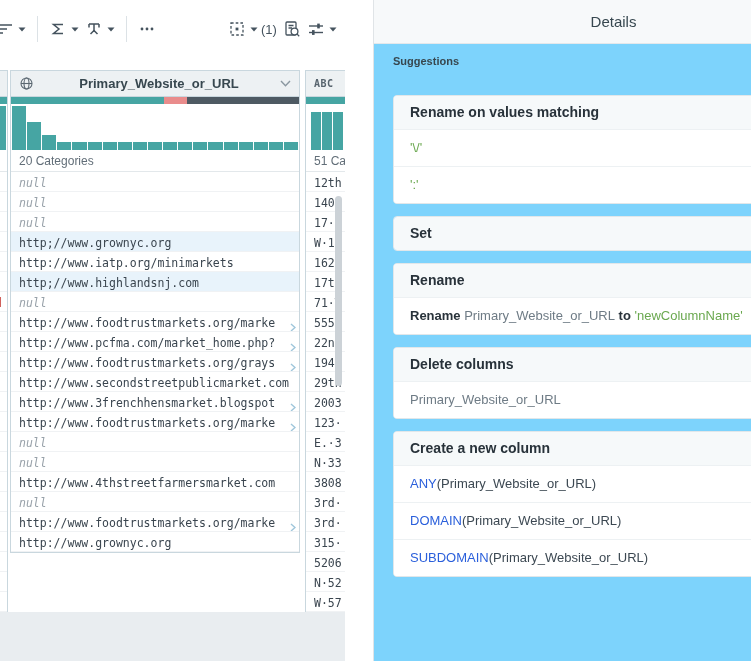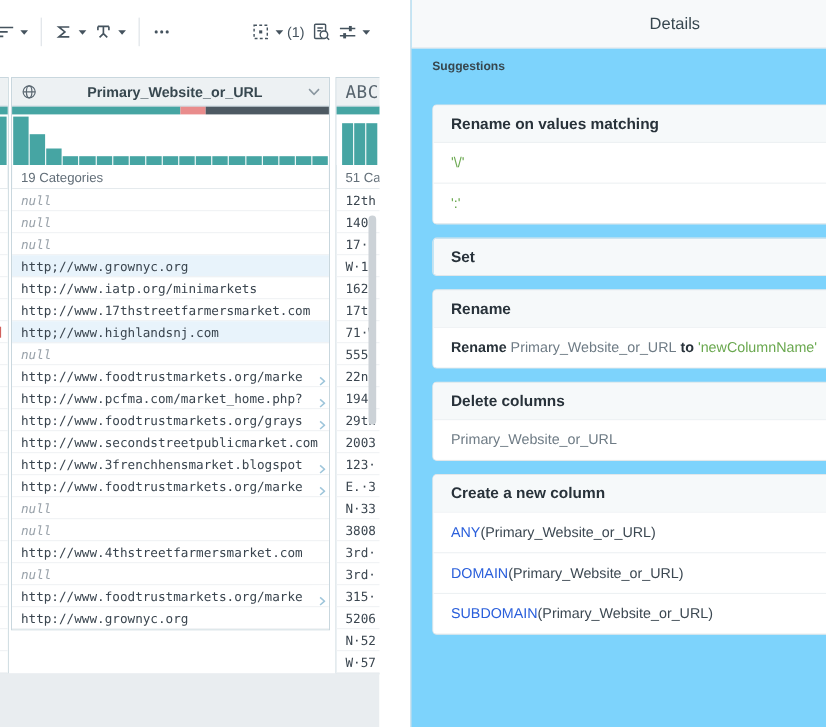--- a/index.html
+++ b/index.html
@@ -20,21 +20,21 @@
   .caret { margin-left:1px; }
 
   .columns { position:absolute; inset:0; }
   .col-card { position:absolute; top:70px; background:#fff; border:1px solid #c9d7de; width:290px; }
   .col-header { height:26px; background:#edf1f3; border-bottom:1px solid #c9d7de; display:flex;
                 align-items:center; padding:0 8px; cursor:pointer; }
   .col-title { flex:1; text-align:center; font-size:13px; font-weight:bold; color:#37474f;
                white-space:nowrap; overflow:hidden; }
   .col-chevron { color:#8a97a0; }
   .col-header .icon:first-child { color:#5a6771; margin-right:4px; }
-  .abc-label { font-size:16px; font-weight:normal; color:#57646e; letter-spacing:.5px;
+  .abc-label { font-size:10px; font-weight:bold; color:#57646e; letter-spacing:.5px;
                font-family:"DejaVu Sans Mono", monospace; }
   .quality-bar { height:7px; display:flex; width:100%; }
   .q-seg { height:100%; }
   .histogram { height:46px; display:flex; align-items:flex-end; gap:1px; padding:2px 1px 0 1px; background:#fff; }
   .hist-bar { flex:1 1 auto; background:var(--teal); }
   .col-card.abc .histogram { justify-content:flex-start; padding-left:5px; }
   .col-card.abc .hist-bar { flex:0 0 10px; }
   .col-card.ghost .histogram { justify-content:flex-end; }
   .col-card.ghost .ghost-bar { flex:0 0 16px; height:100%; }
   .cat-label { height:22px; line-height:22px; font-size:12px; color:#626e78; padding:0 8px;
@@ -243,28 +243,27 @@
             <div class="hist-bar" style="height: 18%;"></div>
             <div class="hist-bar" style="height: 18%;"></div>
             <div class="hist-bar" style="height: 18%;"></div>
             <div class="hist-bar" style="height: 18%;"></div>
             <div class="hist-bar" style="height: 18%;"></div>
             <div class="hist-bar" style="height: 18%;"></div>
             <div class="hist-bar" style="height: 18%;"></div>
             <div class="hist-bar" style="height: 18%;"></div>
             <div class="hist-bar" style="height: 18%;"></div>
           </div>
-          <div class="cat-label">19 Categories</div>
+          <div class="cat-label">20 Categories</div>
           <div class="rows">
             <div class="row null"><span class="cell-text">null</span></div>
             <div class="row null"><span class="cell-text">null</span></div>
             <div class="row null"><span class="cell-text">null</span></div>
             <div class="row mismatch"><span class="cell-text">http;//www.grownyc.org</span></div>
             <div class="row"><span class="cell-text">http://www.iatp.org/minimarkets</span></div>
-            <div class="row"><span class="cell-text">http://www.17thstreetfarmersmarket.com</span></div>
             <div class="row mismatch"><span class="cell-text">http;//www.highlandsnj.com</span></div>
             <div class="row null"><span class="cell-text">null</span></div>
             <div class="row"><span class="cell-text">http://www.foodtrustmarkets.org/marke</span><span class="fade"></span><span class="trunc-arrow"><svg width="6" height="9" viewBox="0 0 6 9" fill="none" stroke="currentColor" stroke-width="1.4">
                   <path d="M1 1 L5 4.5 L1 8"></path>
                 </svg></span></div>
             <div class="row"><span class="cell-text">http://www.pcfma.com/market_home.php?</span><span class="fade"></span><span class="trunc-arrow"><svg width="6" height="9" viewBox="0 0 6 9" fill="none" stroke="currentColor" stroke-width="1.4">
                   <path d="M1 1 L5 4.5 L1 8"></path>
                 </svg></span></div>
             <div class="row"><span class="cell-text">http://www.foodtrustmarkets.org/grays</span><span class="fade"></span><span class="trunc-arrow"><svg width="6" height="9" viewBox="0 0 6 9" fill="none" stroke="currentColor" stroke-width="1.4">
                   <path d="M1 1 L5 4.5 L1 8"></path>

